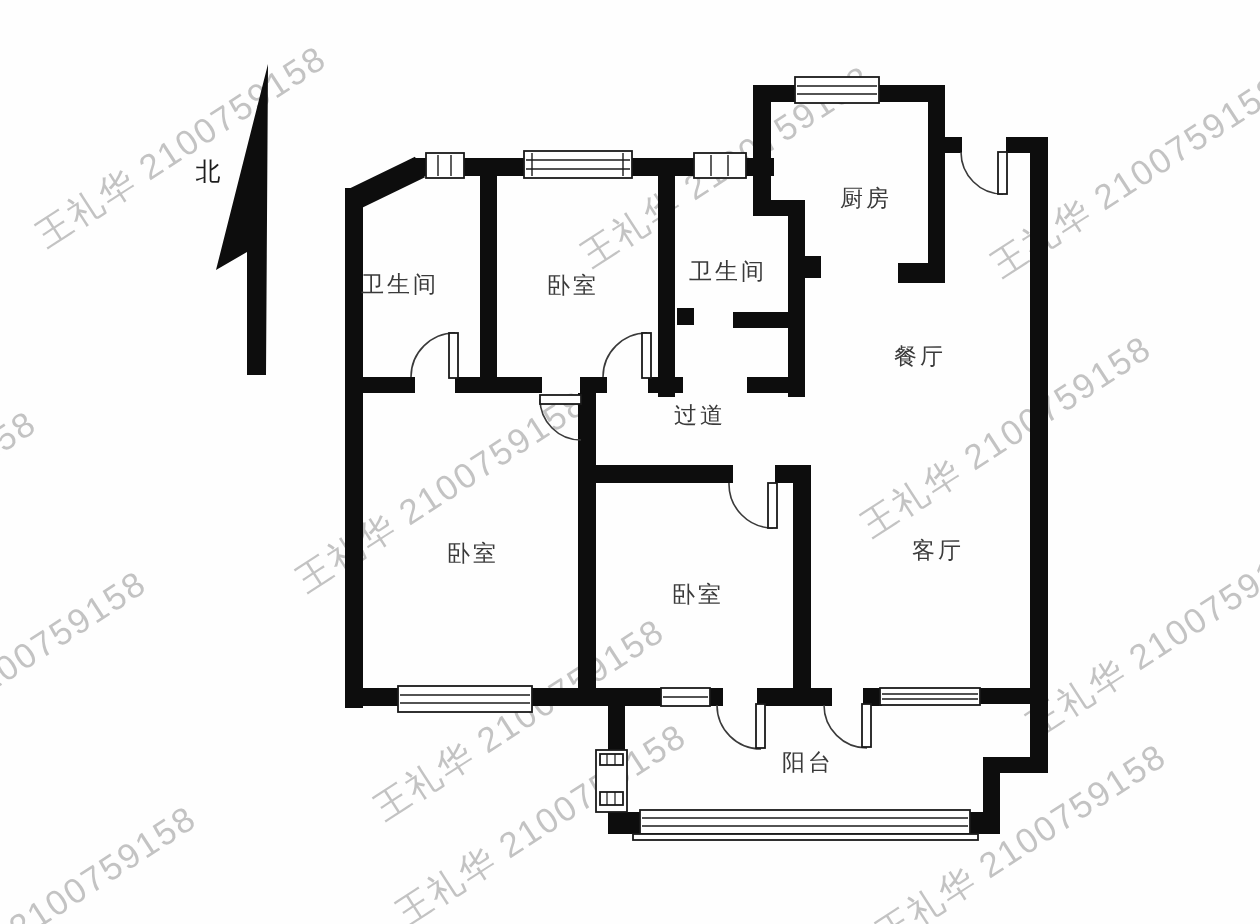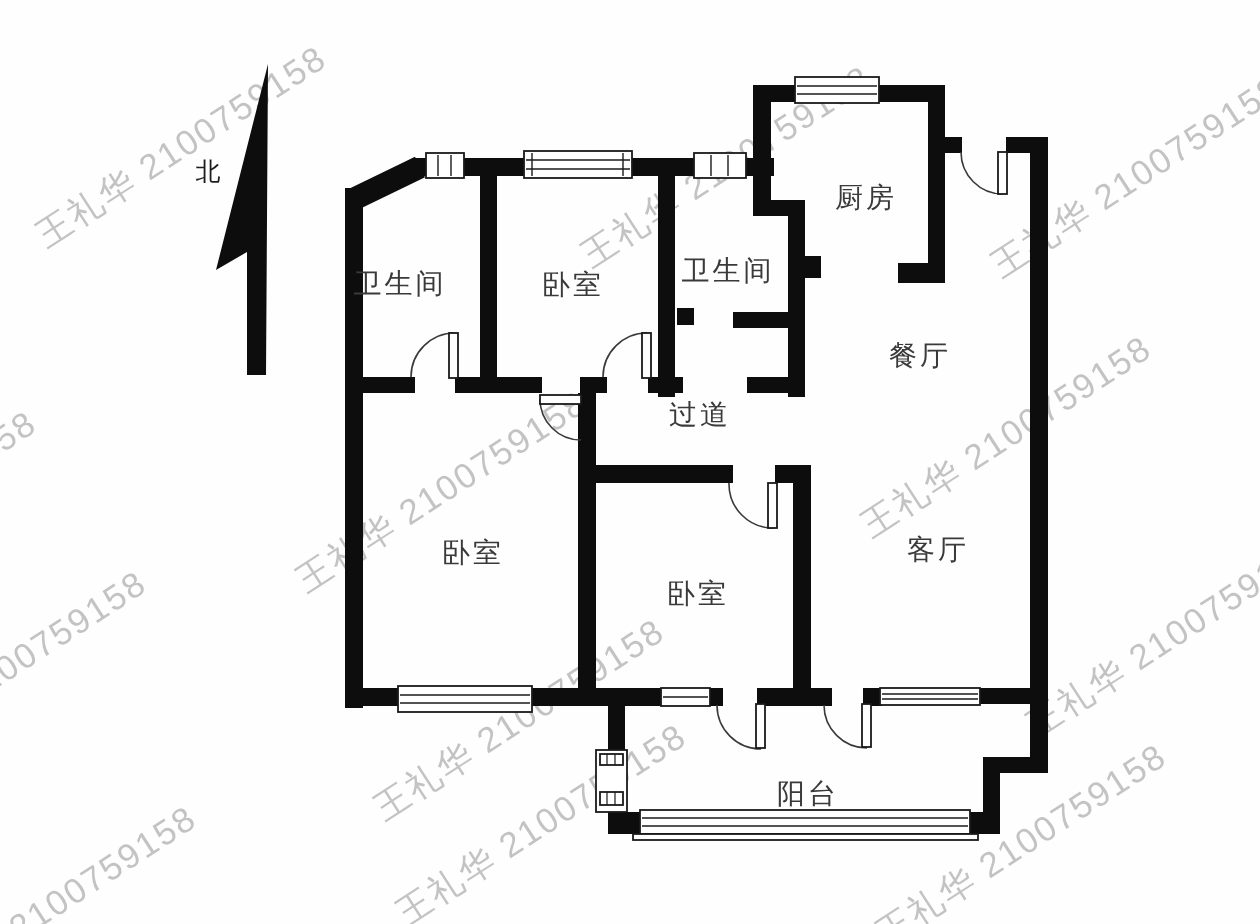--- a/index.html
+++ b/index.html
@@ -7,21 +7,21 @@
           font-family:"Liberation Sans","DejaVu Sans",sans-serif;}
   .wm-layer{position:absolute;inset:0;z-index:1;}
   .wm{position:absolute;font-size:35px;letter-spacing:2px;color:rgba(125,125,125,0.45);
       white-space:nowrap;transform:rotate(-33deg);transform-origin:0 50%;
       font-family:"Liberation Sans","DejaVu Sans",sans-serif;}
   .plan-svg{position:absolute;left:0;top:0;z-index:2;}
   .logo{position:absolute;left:478px;top:392px;z-index:3;opacity:0.62;}
   .label-layer{position:absolute;inset:0;z-index:4;}
   .room-label{position:absolute;transform:translate(-50%,-50%);
       font-family:"Liberation Serif","DejaVu Serif",serif;
-      font-size:28px;color:#3a3a3a;letter-spacing:3px;white-space:nowrap;}
+      font-size:23px;color:#3a3a3a;letter-spacing:3px;white-space:nowrap;}
   .compass-label{position:absolute;left:208px;top:171px;transform:translate(-50%,-50%);
       font-family:"Liberation Serif","DejaVu Serif",serif;
       font-size:25px;color:#1c1c1c;z-index:4;}
 </style>
 </head>
 <body>
 
 <div class="canvas">
 
   <div class="wm-layer">
@@ -181,16 +181,16 @@
   <div class="label-layer">
     <span class="room-label" style="left:400px;top:284px">卫生间</span>
     <span class="room-label" style="left:573px;top:285px">卧室</span>
     <span class="room-label" style="left:728px;top:271px">卫生间</span>
     <span class="room-label" style="left:866px;top:198px">厨房</span>
     <span class="room-label" style="left:920px;top:356px">餐厅</span>
     <span class="room-label" style="left:700px;top:415px">过道</span>
     <span class="room-label" style="left:473px;top:553px">卧室</span>
     <span class="room-label" style="left:698px;top:594px">卧室</span>
     <span class="room-label" style="left:938px;top:550px">客厅</span>
-    <span class="room-label" style="left:808px;top:794px">阳台</span>
+    <span class="room-label" style="left:808px;top:762px">阳台</span>
   </div>
 
 </div>
 
 </body></html>

